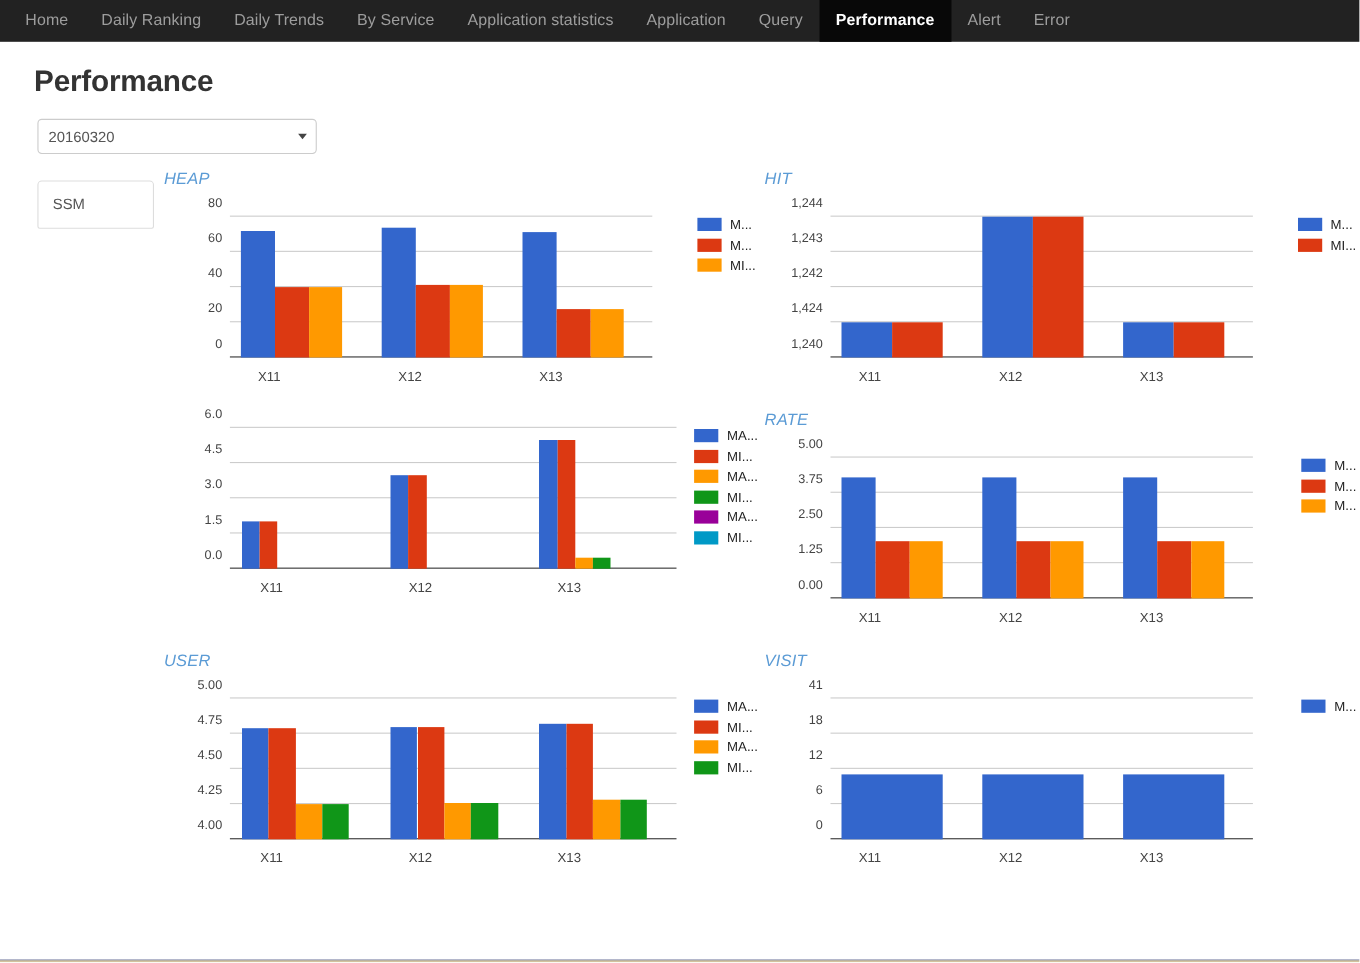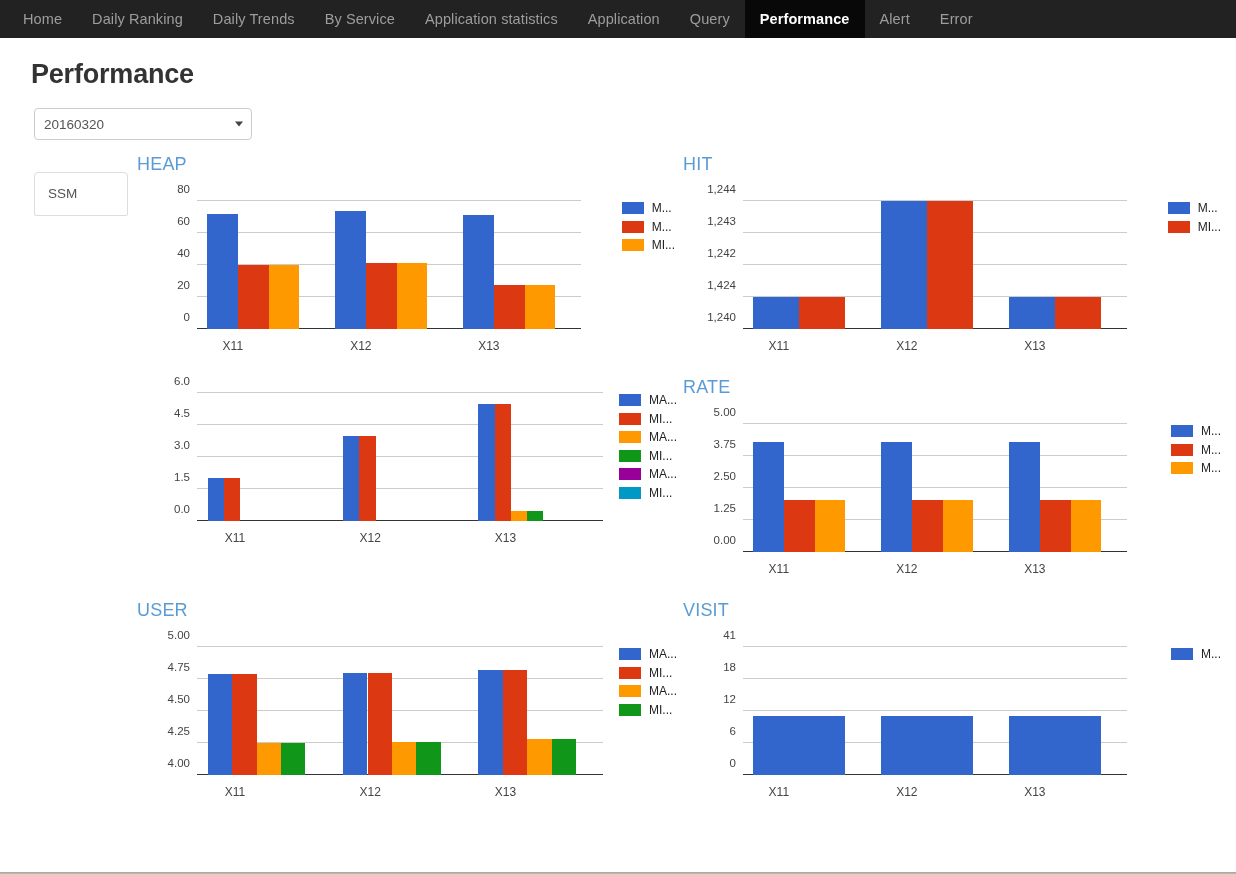--- a/index.html
+++ b/index.html
@@ -45,21 +45,21 @@
     font-size: 27px;
     font-weight: bold;
     color: #333333;
     margin: 21px 0 0 31px;
     letter-spacing: -0.2px;
   }
 
   
   .date-select-wrap {
     margin: 18px 0 0 34px;
-    width: 218px;
+    width: 254px;
     height: 32px;
     position: relative;
   }
   .date-select {
     width: 100%;
     height: 100%;
     box-sizing: border-box;
     border: 1px solid #cccccc;
     border-radius: 4px;
     background: #ffffff;
@@ -83,22 +83,22 @@
     border-top: 5.5px solid #444444;
     pointer-events: none;
   }
 
   
   .content {
     display: flex;
     align-items: flex-start;
   }
   .sidebar {
-    width: 94px;
-    margin: 32px 0 0 34px;
+    width: 106px;
+    margin: 24px 0 0 34px;
     flex: 0 0 auto;
   }
   .app-listbox {
     border: 1px solid #dddddd;
     border-radius: 4px 4px 2px 2px;
     background: #ffffff;
     height: 44px;
     box-sizing: border-box;
     overflow: hidden;
   }
@@ -117,25 +117,26 @@
   }
   .chart-row {
     display: flex;
   }
   .chart-panel {
     width: 546px;
     flex: 0 0 auto;
     position: relative;
   }
   .chart-title {
-    font-size: 18px;
+    font-size: 15px;
     color: #5b9bd5;
     margin: 10px 0 0 0;
     font-weight: normal;
     letter-spacing: .2px;
+    font-style: italic;
   }
 
   
   .chart-box {
     position: relative;
     height: 182px;
     margin-top: 10px;
   }
   .plot {
     position: absolute;

